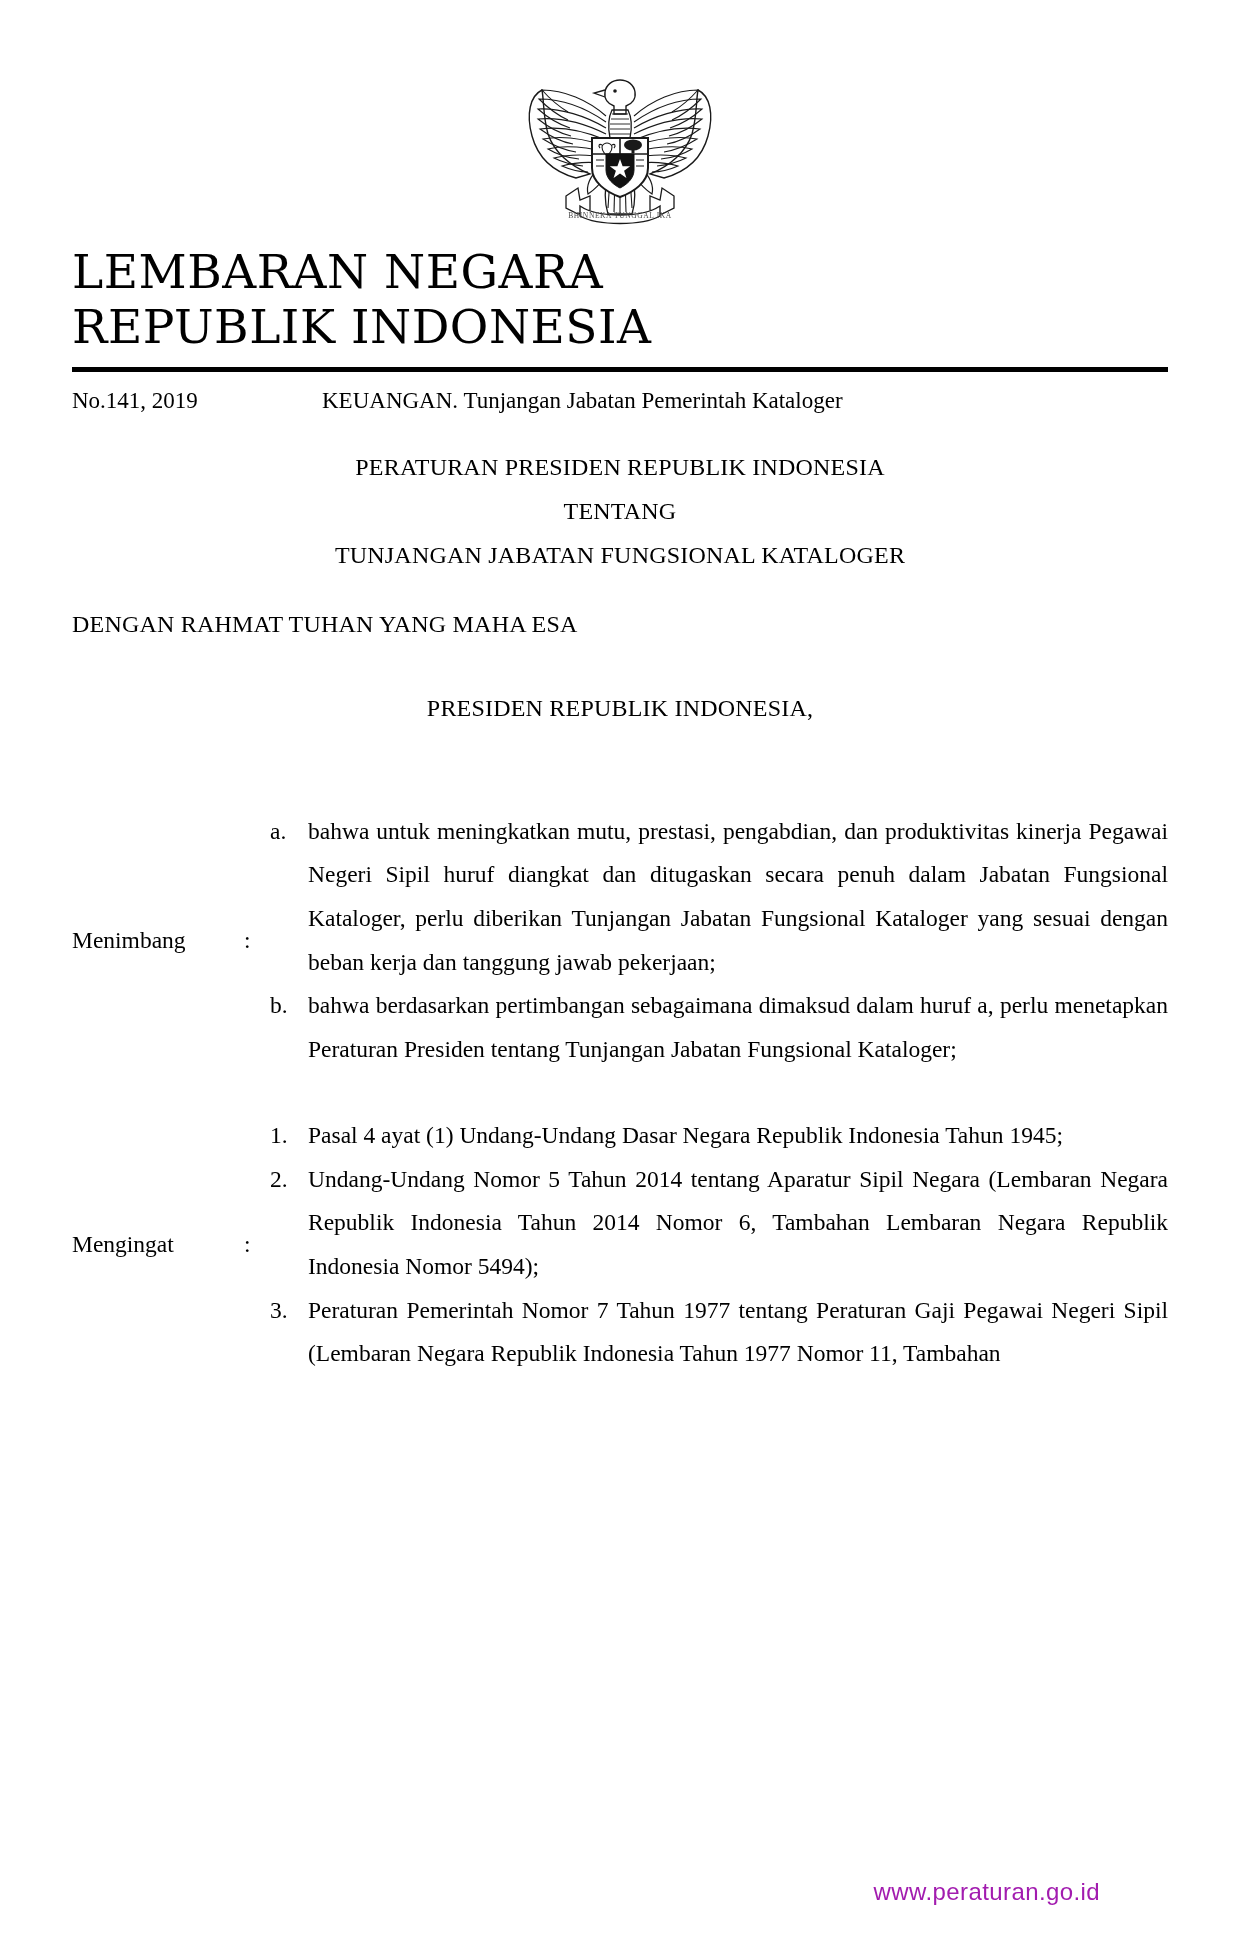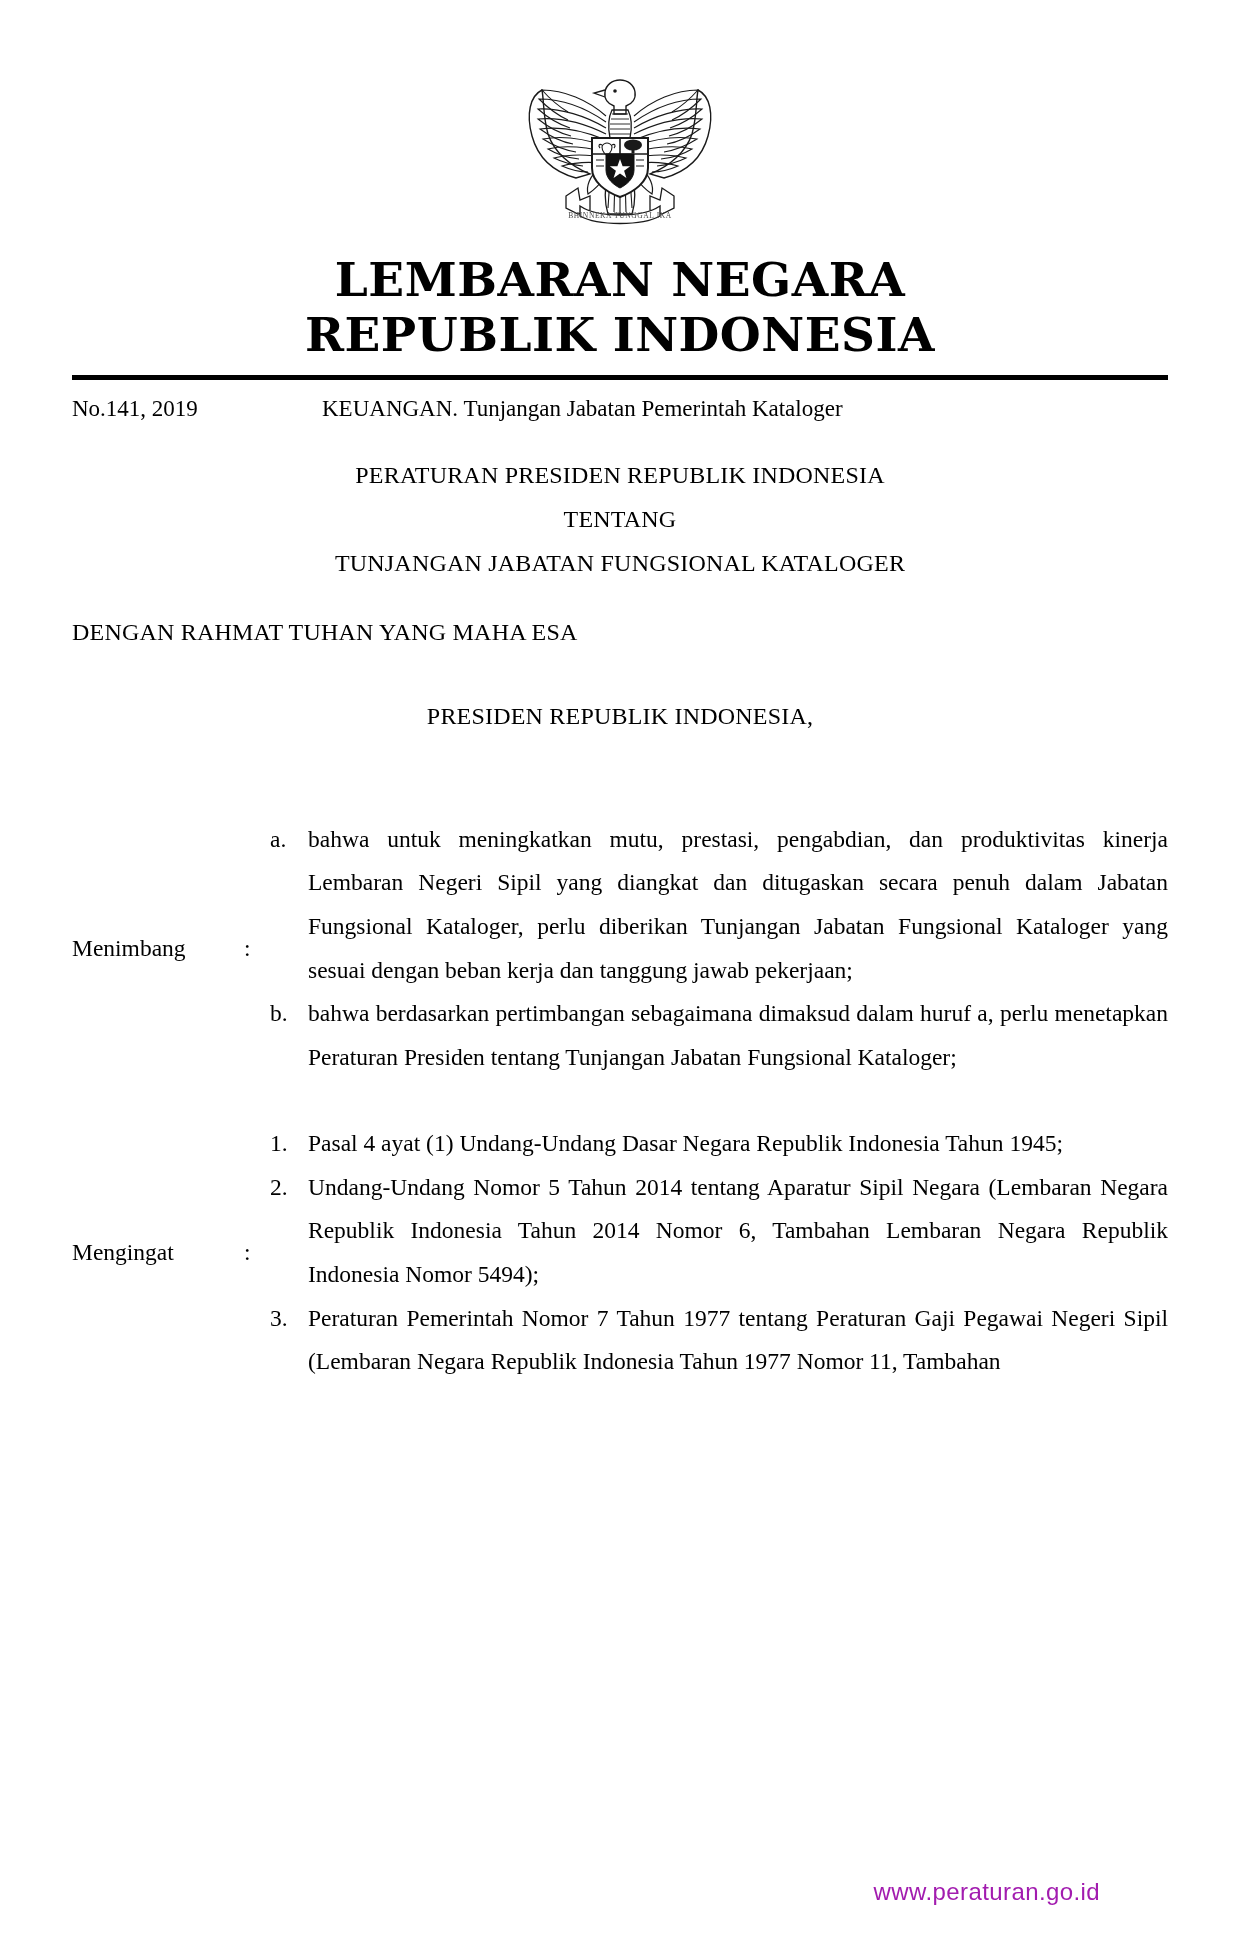--- a/index.html
+++ b/index.html
@@ -33,27 +33,26 @@
     align-items: flex-start;
   }
   .emblem {
     width: 200px;
     height: 162px;
     display: block;
   }
 
   
   .masthead {
-    text-align: center;
     font-family: "DejaVu Serif", "Liberation Serif", serif;
-    font-weight: bold;
+    font-weight: normal;
     font-size: 47px;
     line-height: 1.18;
     letter-spacing: 0.5px;
-    margin-top: 24px;
+    margin-top: 16px;
   }
   .masthead .line2 {
     display: block;
   }
 
   
   .rule {
     height: 5px;
     background: #000;
     margin-top: 12px;
@@ -281,21 +280,21 @@
   <div class="authority">PRESIDEN REPUBLIK INDONESIA,</div>
 
   <div class="clauses">
 
     <div class="clause-section">
       <div class="cs-label">Menimbang</div>
       <div class="cs-colon">:</div>
       <div class="cs-items">
         <div class="cl-item">
           <div class="cl-marker">a.</div>
-          <div class="cl-text">bahwa untuk meningkatkan mutu, prestasi, pengabdian, dan produktivitas kinerja Lembaran Negeri Sipil yang diangkat dan ditugaskan secara penuh dalam Jabatan Fungsional Kataloger, perlu diberikan Tunjangan Jabatan Fungsional Kataloger yang sesuai dengan beban kerja dan tanggung jawab pekerjaan;</div>
+          <div class="cl-text">bahwa untuk meningkatkan mutu, prestasi, pengabdian, dan produktivitas kinerja Pegawai Negeri Sipil huruf diangkat dan ditugaskan secara penuh dalam Jabatan Fungsional Kataloger, perlu diberikan Tunjangan Jabatan Fungsional Kataloger yang sesuai dengan beban kerja dan tanggung jawab pekerjaan;</div>
         </div>
         <div class="cl-item">
           <div class="cl-marker">b.</div>
           <div class="cl-text">bahwa berdasarkan pertimbangan sebagaimana dimaksud dalam huruf a, perlu menetapkan Peraturan Presiden tentang Tunjangan Jabatan Fungsional Kataloger;</div>
         </div>
       </div>
     </div>
 
     <div class="clause-section second">
       <div class="cs-label">Mengingat</div>

